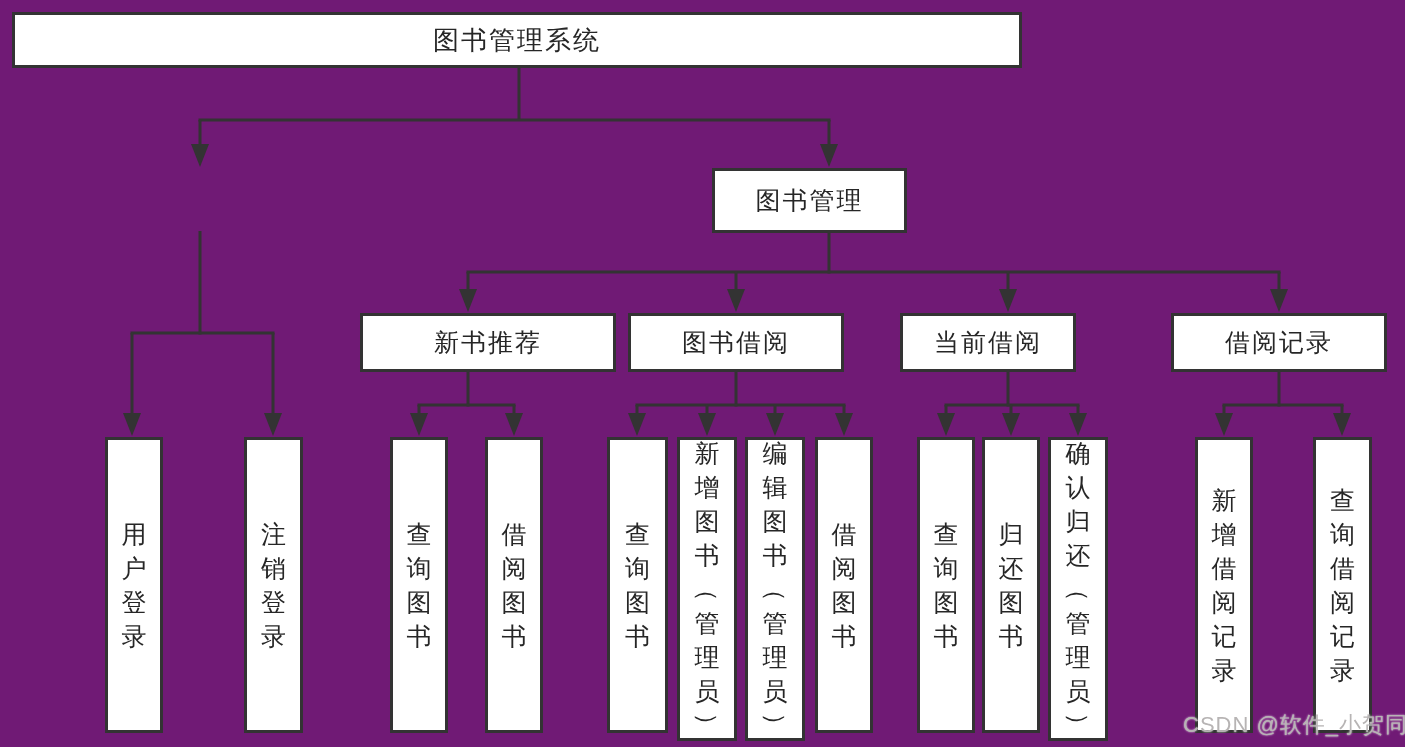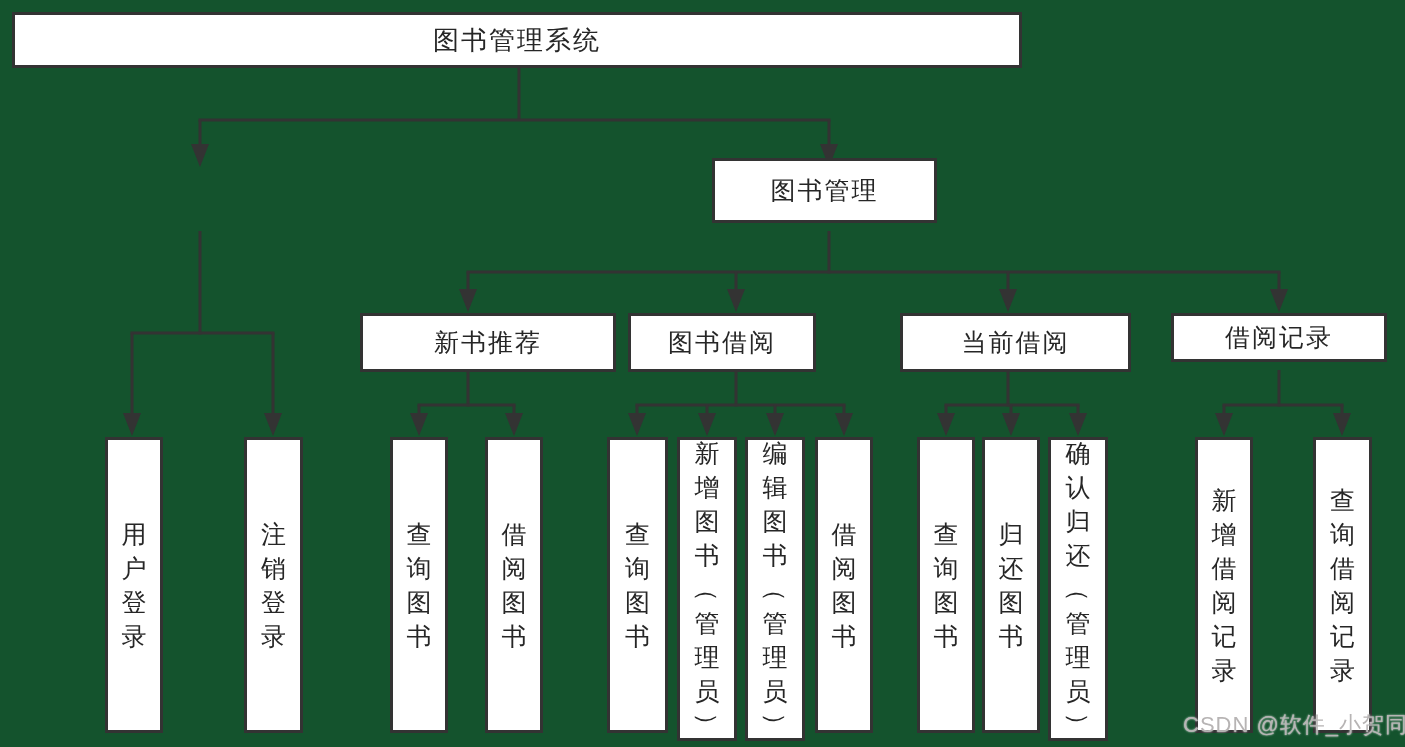--- a/index.html
+++ b/index.html
@@ -1,17 +1,17 @@
 <!DOCTYPE html>
 <html><head>
 <meta charset="utf-8">
 <style>
   html,body{margin:0;padding:0;background:#ffffff;}
   .canvas{
-    position:relative;width:1405px;height:747px;background:#14532d;
+    position:relative;width:1405px;height:747px;background:#701a75;
     font-family:"Liberation Sans","DejaVu Sans",sans-serif;overflow:hidden;
   }
   .wires{position:absolute;left:0;top:0;width:1405px;height:747px;}
   .box{
     position:absolute;box-sizing:border-box;border:3px solid #333333;
     background:#ffffff;display:flex;align-items:center;justify-content:center;
     z-index:2;
   }
   .hbox .lbl{
     font-size:25px;letter-spacing:2px;color:#262626;white-space:nowrap;
@@ -97,34 +97,34 @@
       <polygon points="1069,413 1087,413 1078,436"></polygon>
       <polygon points="1215,413 1233,413 1224,436"></polygon>
       <polygon points="1333,413 1351,413 1342,436"></polygon>
     </g>
   </svg>
 
   <div class="box hbox root" style="left:12px;top:12px;width:1010px;height:56px">
     <span class="lbl">图书管理系统</span>
   </div>
 
-  <div class="box hbox" style="left:712px;top:158px;width:225px;height:65px">
+  <div class="box hbox" style="left:712px;top:168px;width:195px;height:65px">
     <span class="lbl">图书管理</span>
   </div>
 
   <div class="box hbox" style="left:360px;top:313px;width:256px;height:59px">
     <span class="lbl">新书推荐</span>
   </div>
-  <div class="box hbox" style="left:628px;top:313px;width:188px;height:59px">
+  <div class="box hbox" style="left:628px;top:313px;width:216px;height:59px">
     <span class="lbl">图书借阅</span>
   </div>
-  <div class="box hbox" style="left:900px;top:313px;width:231px;height:59px">
+  <div class="box hbox" style="left:900px;top:313px;width:176px;height:59px">
     <span class="lbl">当前借阅</span>
   </div>
-  <div class="box hbox" style="left:1171px;top:313px;width:216px;height:49px">
+  <div class="box hbox" style="left:1171px;top:313px;width:216px;height:59px">
     <span class="lbl">借阅记录</span>
   </div>
 
   <div class="box vbox" style="left:105px;top:437px;width:58px;height:296px">
     <span class="vtext">
         <span>用</span>
         <span>户</span>
         <span>登</span>
         <span>录</span>
       </span>

